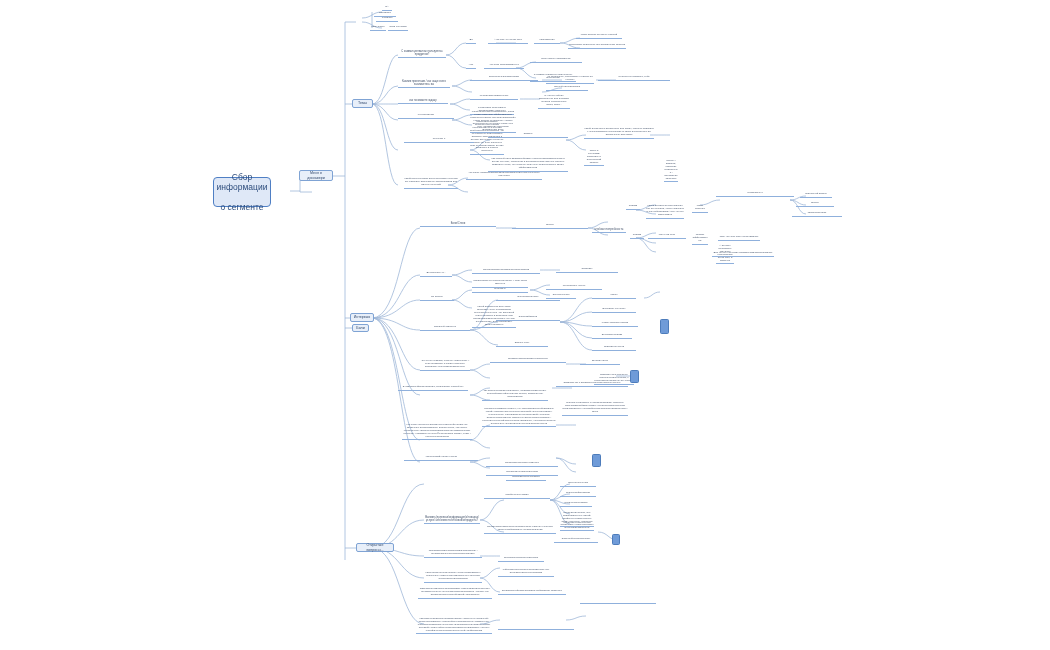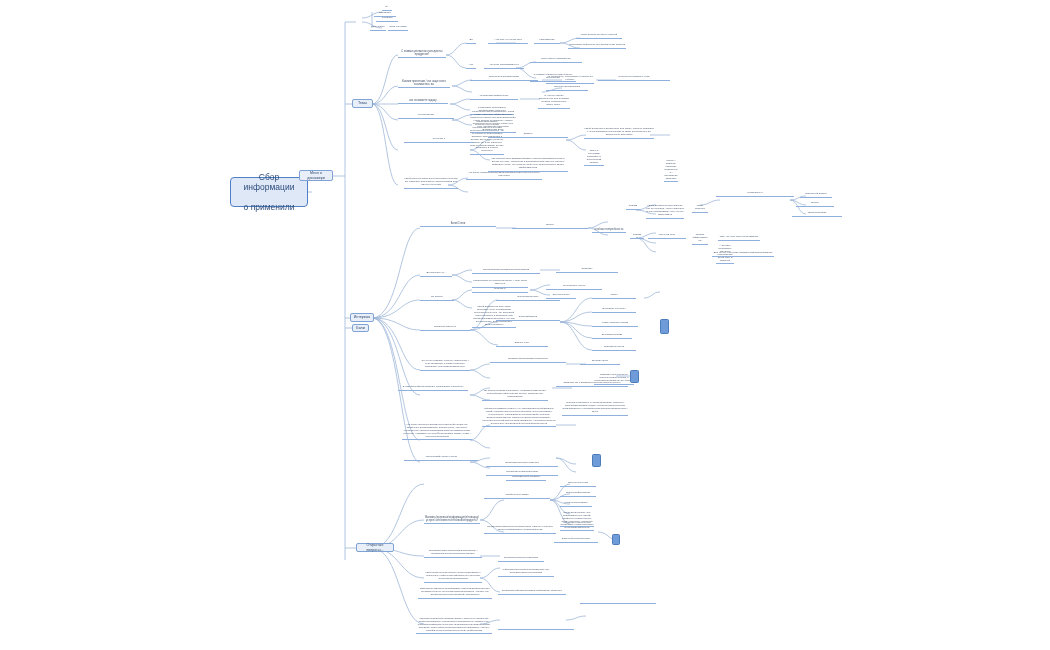--- a/index.html
+++ b/index.html
@@ -211,24 +211,24 @@
       <path d="M480,556 C490,556 490,556 500,556"></path>
 
       <path d="M480,578 C490,578 490,568 500,568"></path>
       <path d="M480,578 C490,578 490,592 500,592"></path>
 
       <path d="M480,624 C490,624 490,620 500,620"></path>
       <path d="M566,620 C576,620 576,616 586,616"></path>
     </g>
   </svg>
 
-  <div class="node root-node" style="left:230px;top:177px;width:78px;height:30px;">
+  <div class="node root-node" style="left:213px;top:177px;width:58px;height:30px;">
     <span>
       <span>Сбор информации</span><br>
-      <span>о применили</span>
+      <span>о сегменте</span>
     </span>
   </div>
 
   <div class="node branch-chip" style="left:299px;top:170px;width:34px;height:11px;">
     <span>Меня в дискавери</span>
     </div>
 
   <div class="node branch-chip" style="left:352px;top:99px;width:21px;height:9px;">
     <span>Темы</span>
     </div>

